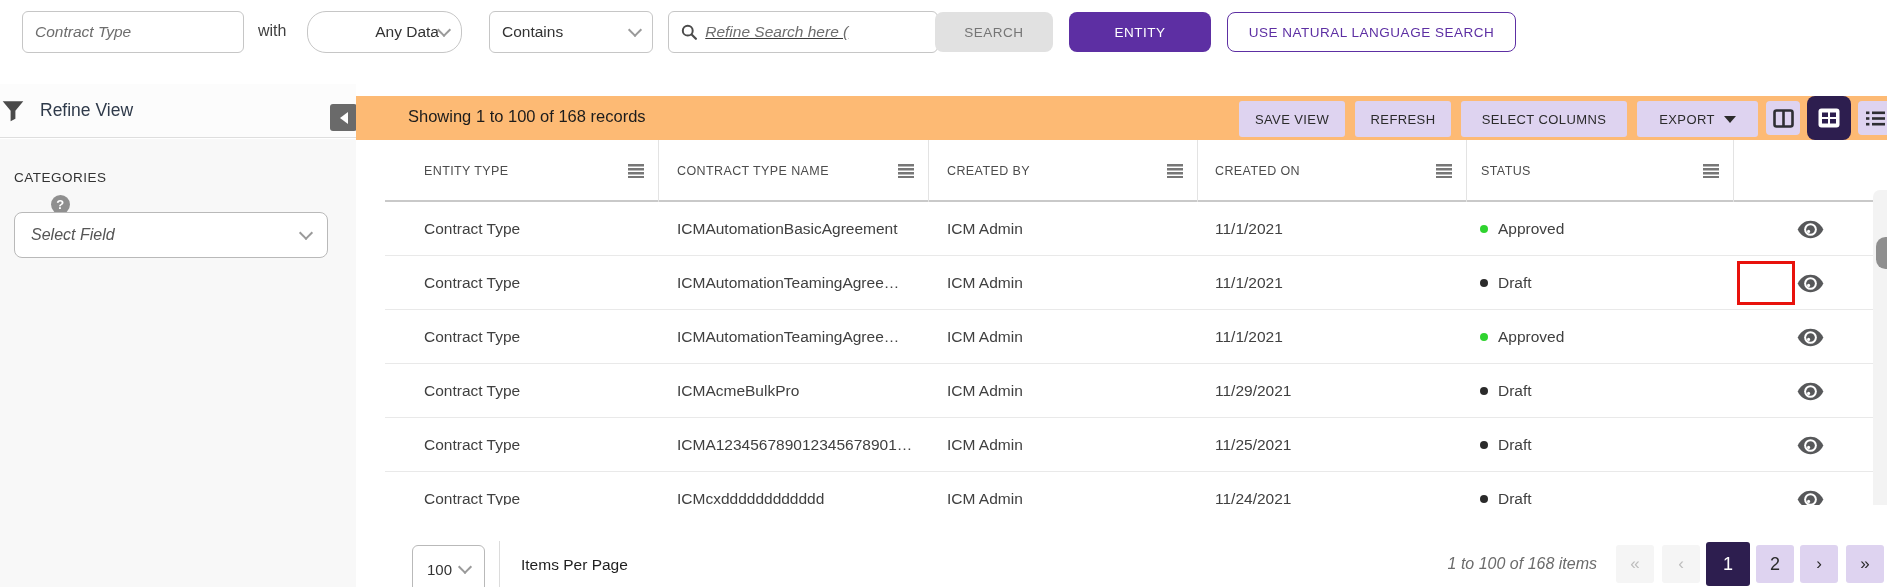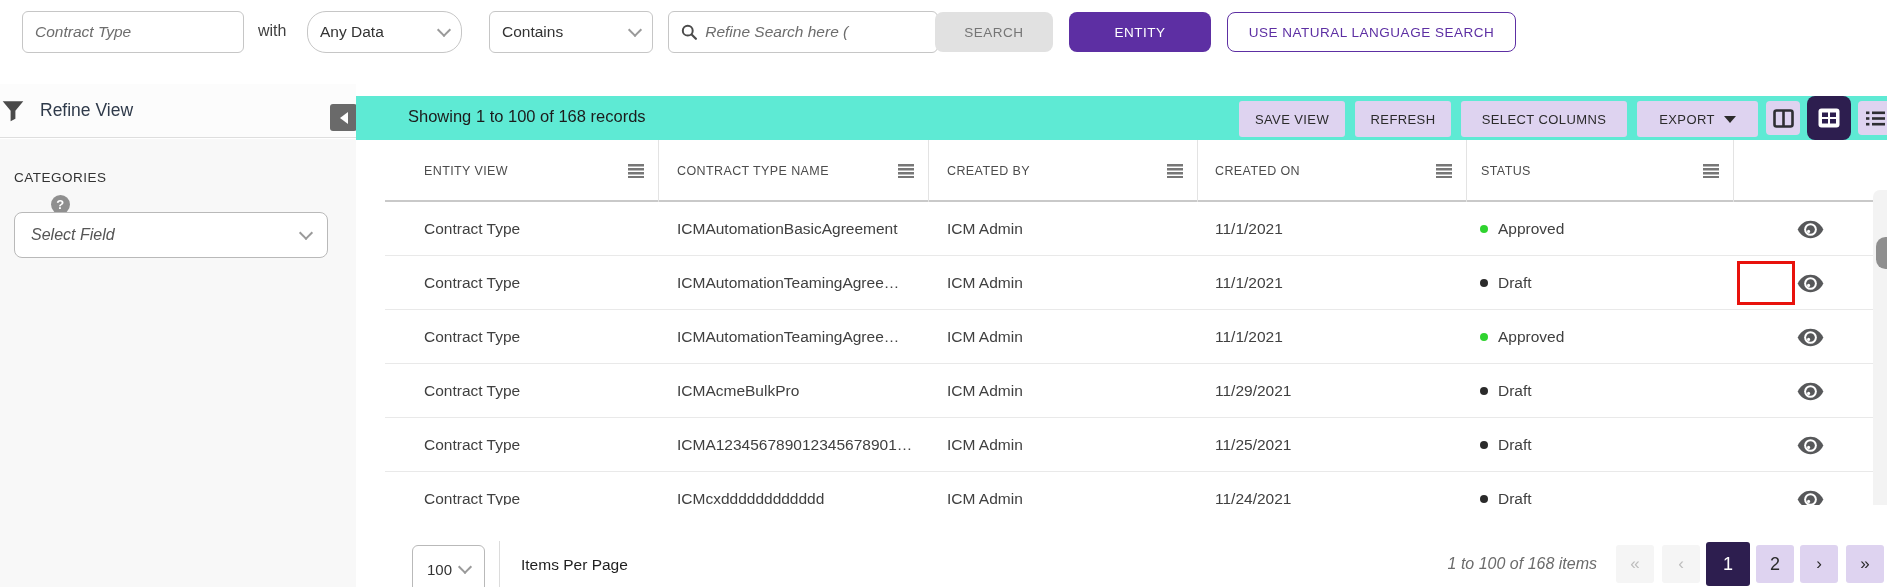--- a/index.html
+++ b/index.html
@@ -18,28 +18,28 @@
     border: 1px solid #c6c6c6; border-radius: 6px; background: #fff;
     display: flex; align-items: center; padding: 0 12px; font-size: 15.5px;
   }
   .tb-input input {
     border: none; outline: none; width: 100%; font-size: 15.5px;
     font-family: "Liberation Sans", sans-serif; color: #333; background: transparent;
   }
   .tb-input input::placeholder { font-style: italic; color: #6d6d6d; opacity: 1; }
   .contract-input { left: 22px; width: 222px; }
   .with-label { position: absolute; left: 258px; top: 22px; font-size: 16px; color: #3f3f3f; }
-  .sel-anydata  { left: 307px; width: 155px; cursor: pointer; justify-content: space-between; border-radius: 19px; }
+  .sel-anydata  { left: 307px; width: 155px; cursor: pointer; justify-content: flex-end; border-radius: 19px; }
   .sel-contains { left: 489px; width: 164px; cursor: pointer; justify-content: space-between; }
   .tb-select span.val { color: #333; }
   .chev {
     width: 10px; height: 10px; border-right: 2px solid #9a9a9a; border-bottom: 2px solid #9a9a9a;
     transform: rotate(45deg); margin-top: -5px; flex: 0 0 auto;
   }
-  .searchbox { left: 668px; width: 270px; gap: 8px; }
+  .searchbox { left: 668px; width: 270px; gap: 8px; text-decoration: underline; }
   .topbtn {
     position: absolute; top: 12px; height: 40px; border-radius: 8px;
     font-size: 13.5px; letter-spacing: .5px; display: flex; align-items: center; justify-content: center;
     cursor: pointer; border: none; font-family: "Liberation Sans", sans-serif;
   }
   .btn-search { left: 935px; width: 118px; background: #e1e1e1; color: #757575; }
   .btn-clear  { left: 1069px; width: 142px; background: #5d2fa3; color: #ffffff; }
   .btn-nl     { left: 1227px; width: 289px; background: #ffffff; color: #5d2fa3; border: 1px solid #5d2fa3; }
 
   
@@ -63,21 +63,21 @@
     font-size: 13px; font-weight: bold; display: flex; align-items: center; justify-content: center; cursor: pointer;
   }
   .select-field {
     position: absolute; left: 14px; top: 212px; width: 314px; height: 46px;
     background: #fff; border: 1px solid #b9b9b9; border-radius: 8px;
     display: flex; align-items: center; justify-content: space-between; padding: 0 16px; cursor: pointer;
   }
   .select-field .ph { font-style: italic; font-size: 16px; color: #555; }
 
   
-  .toolbar { position: absolute; left: 356px; top: 96px; width: 1531px; height: 44px; background: #5eead4; }
+  .toolbar { position: absolute; left: 356px; top: 96px; width: 1531px; height: 44px; background: #fdba74; }
   .showing { position: absolute; left: 52px; top: 11px; font-size: 16.5px; color: #1c1c1c; }
   .lavbtn {
     position: absolute; top: 5px; height: 36px; background: #ded3f0; border: none; border-radius: 3px;
     font-size: 13px; letter-spacing: .4px; color: #2b2b2b; cursor: pointer;
     display: flex; align-items: center; justify-content: center; gap: 9px;
     font-family: Liberation Sans, sans-serif;
   }
   .b-save { left: 883px;  width: 106px; }
   .b-refresh { left: 999px; width: 96px; }
   .b-cols { left: 1105px; width: 166px; }
@@ -221,21 +221,21 @@
       <rect x="1" y="7.2" width="3.4" height="2.6" fill="#2e2e33"></rect>
         <rect x="7" y="7.2" width="13" height="2.6" fill="#2e2e33"></rect>
       <rect x="1" y="12.9" width="3.4" height="2.6" fill="#2e2e33"></rect>
         <rect x="7" y="12.9" width="13" height="2.6" fill="#2e2e33"></rect>
     </svg>
   </button>
 </div>
 
 <div class="thead">
   <div class="th" style="left:0; width:274px; padding-left:39px;">
-    <span>ENTITY VIEW</span>
+    <span>ENTITY TYPE</span>
     <span class="hamb"></span>
   </div>
   <div class="th" style="left:274px; width:270px; padding-left:18px;">
     <span>CONTRACT TYPE NAME</span>
     <span class="hamb"></span>
   </div>
   <div class="th" style="left:544px; width:269px; padding-left:18px;">
     <span>CREATED BY</span>
     <span class="hamb"></span>
   </div>

